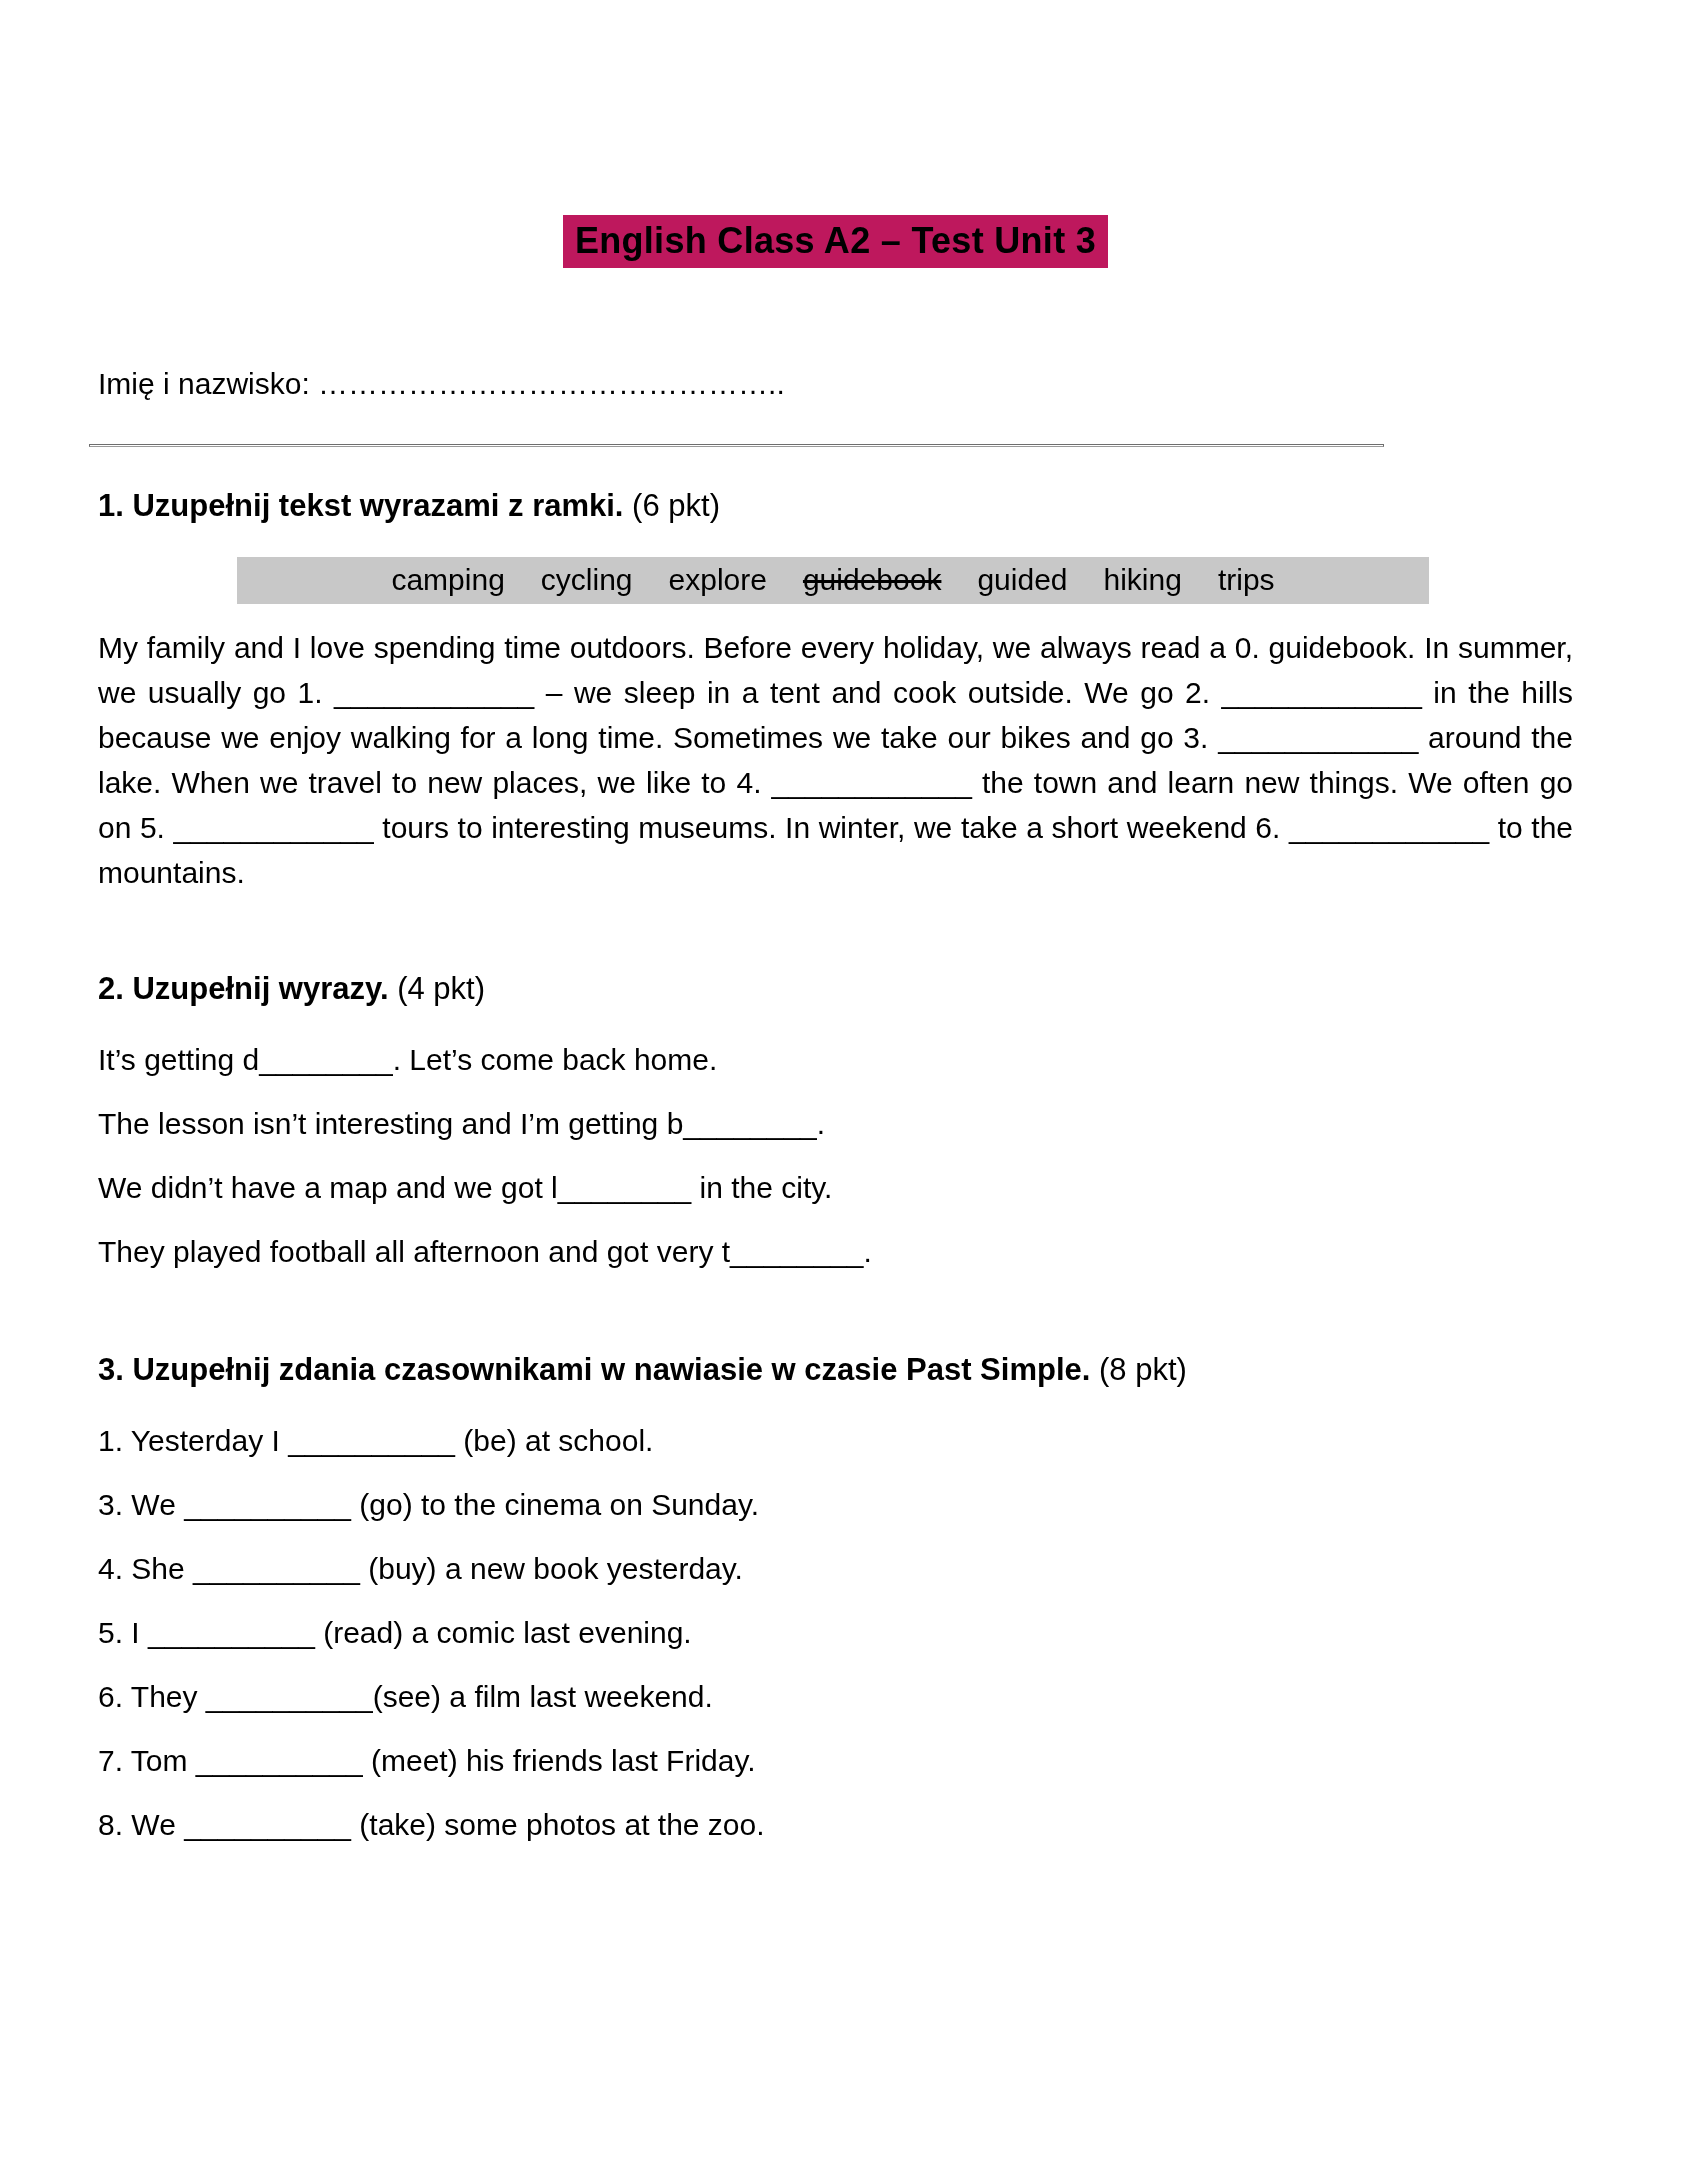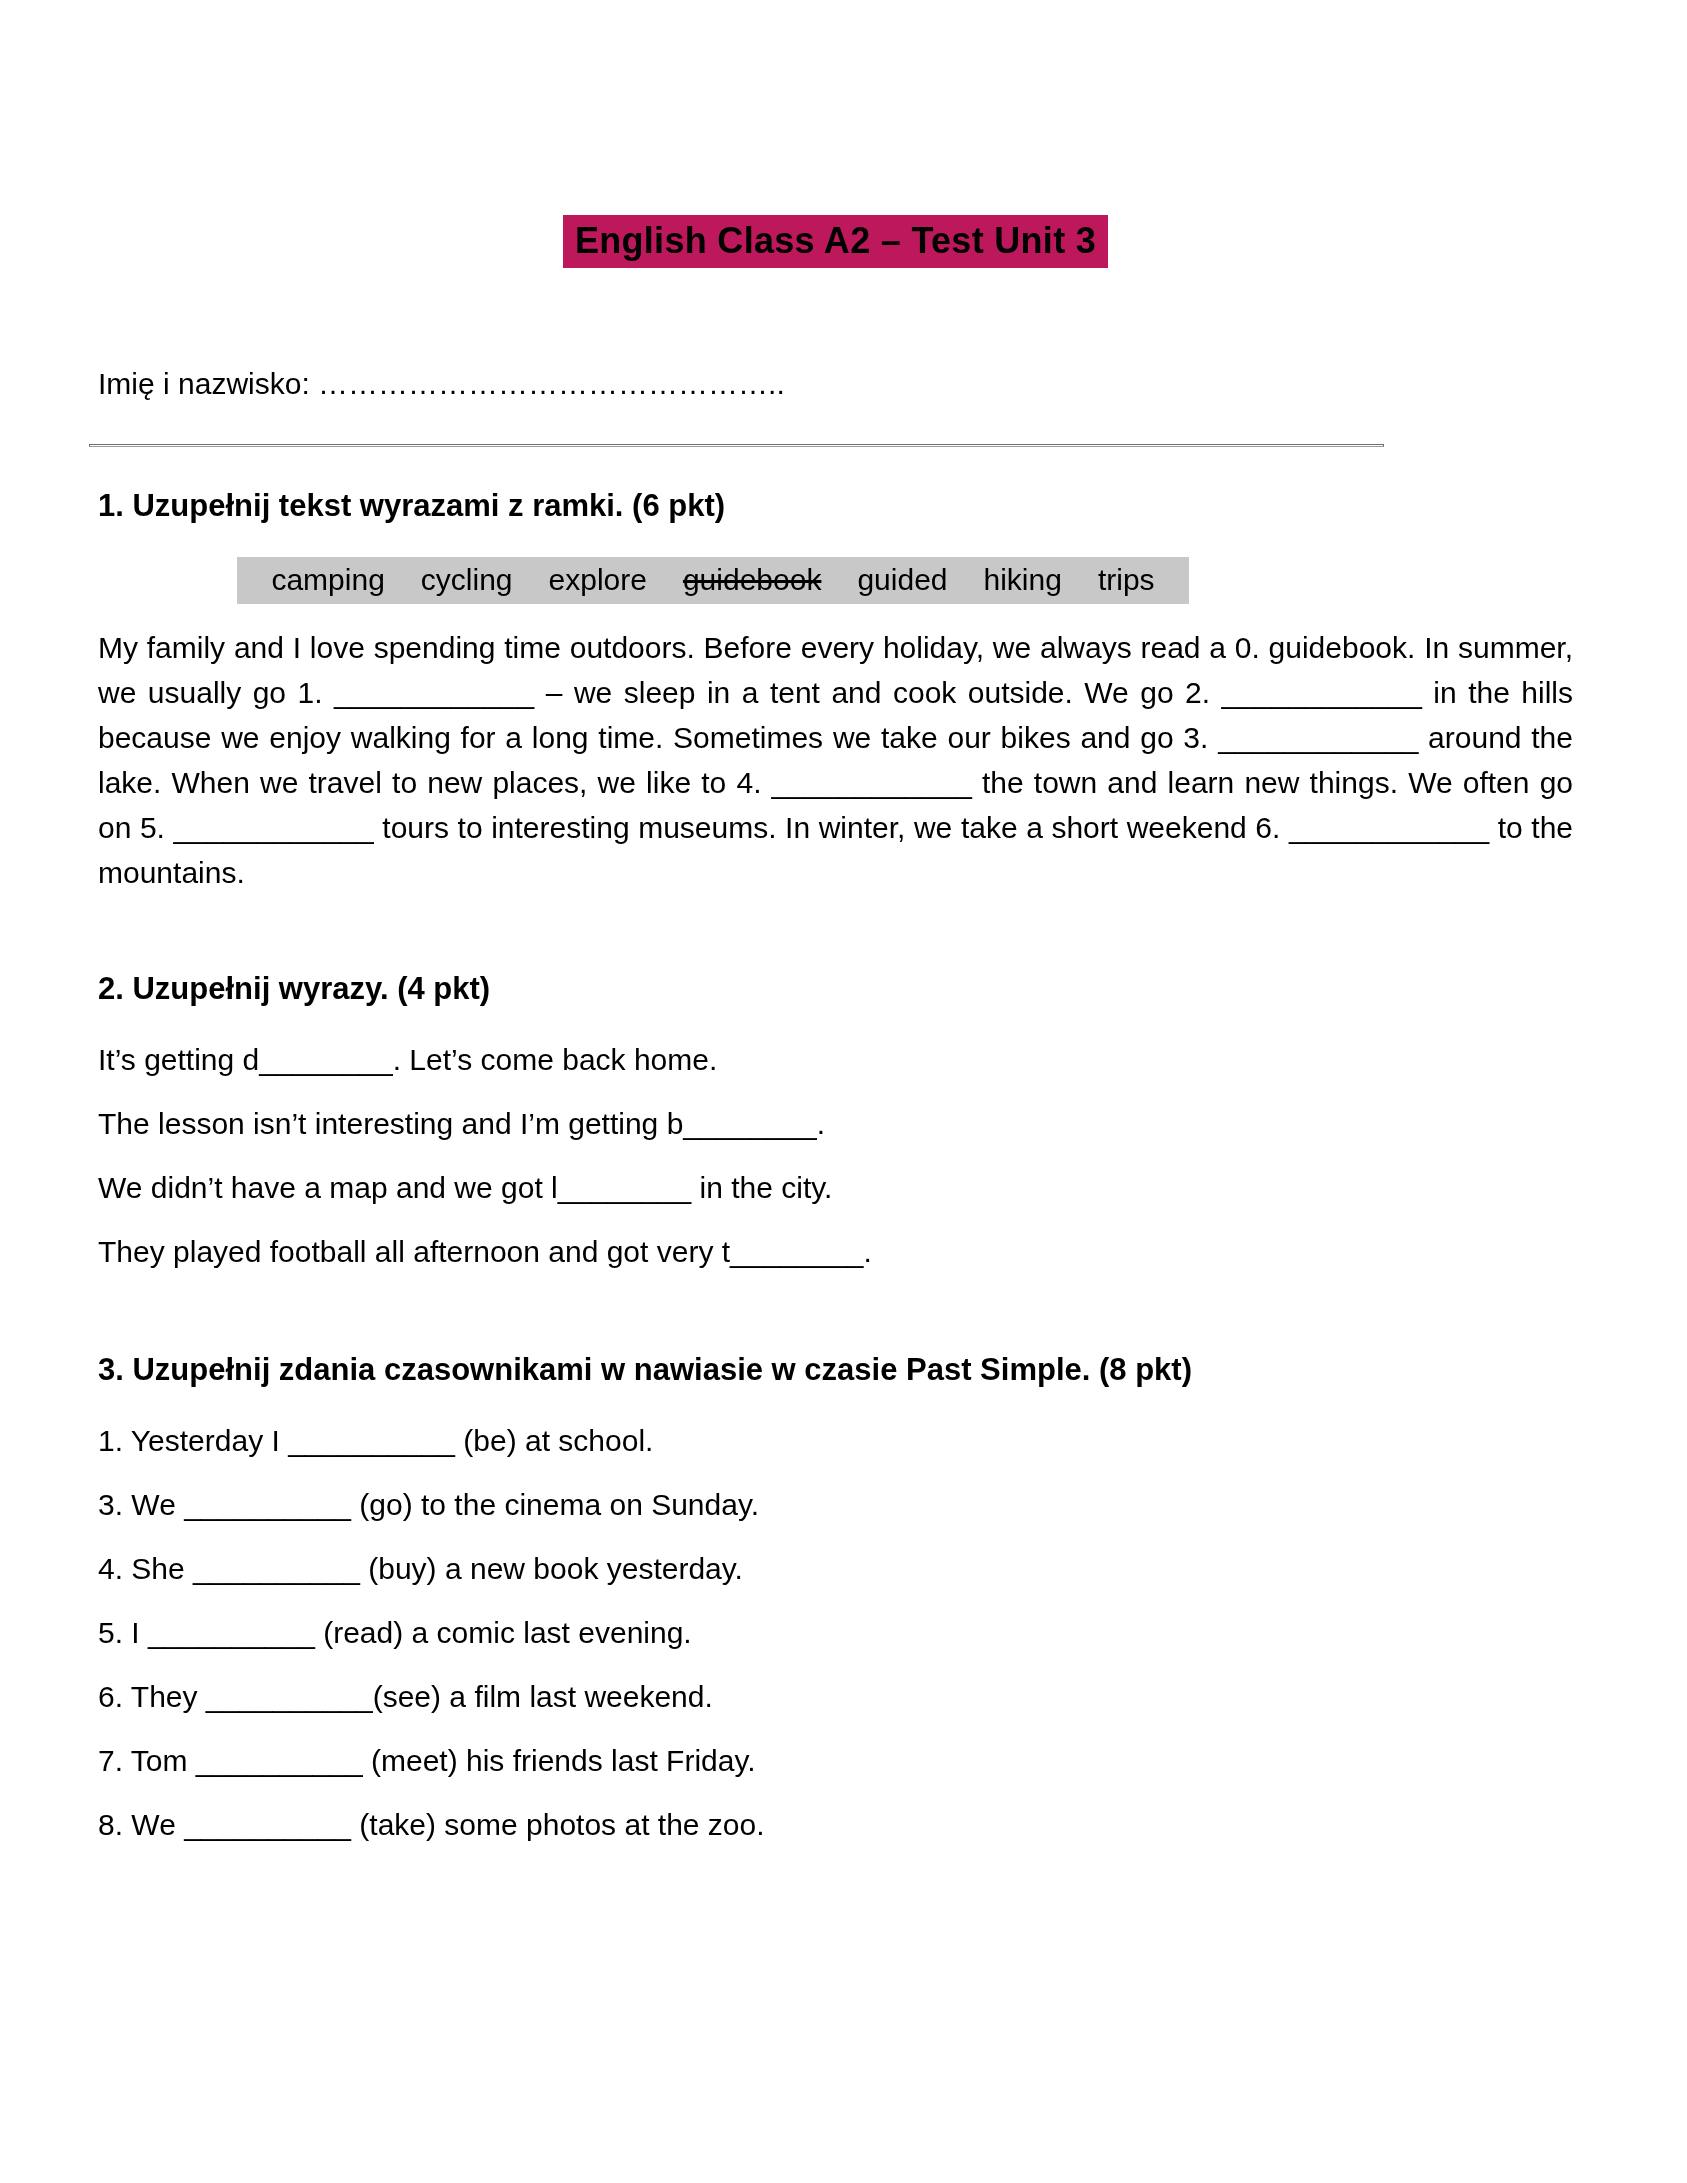--- a/index.html
+++ b/index.html
@@ -40,26 +40,26 @@
     background: #ffffff;
     border: 1.3px solid #6e6e6e;
     border-bottom-color: #9a9a9a;
     box-sizing: border-box;
   }
   .sec-heading {
     font-size: 31px;
     margin-top: 0;
   }
   .sec-heading .bold { font-weight: bold; }
-  .sec-heading .pts { font-weight: bold; }
+  .sec-heading .pts { font-weight: normal; }
   .s1-heading { margin-top: 41px; }
   .word-box {
     margin-top: 33px;
     margin-left: 139px;
-    width: 952px;
+    width: 1192px;
     box-sizing: border-box;
     background: #c8c8c8;
     text-align: center;
     font-size: 30px;
     padding: 6.6px 0;
   }
   .word { margin: 0 18px; white-space: nowrap; }
   .word.struck { text-decoration: line-through; }
   .para {
     margin: 21px 0 0 0;

